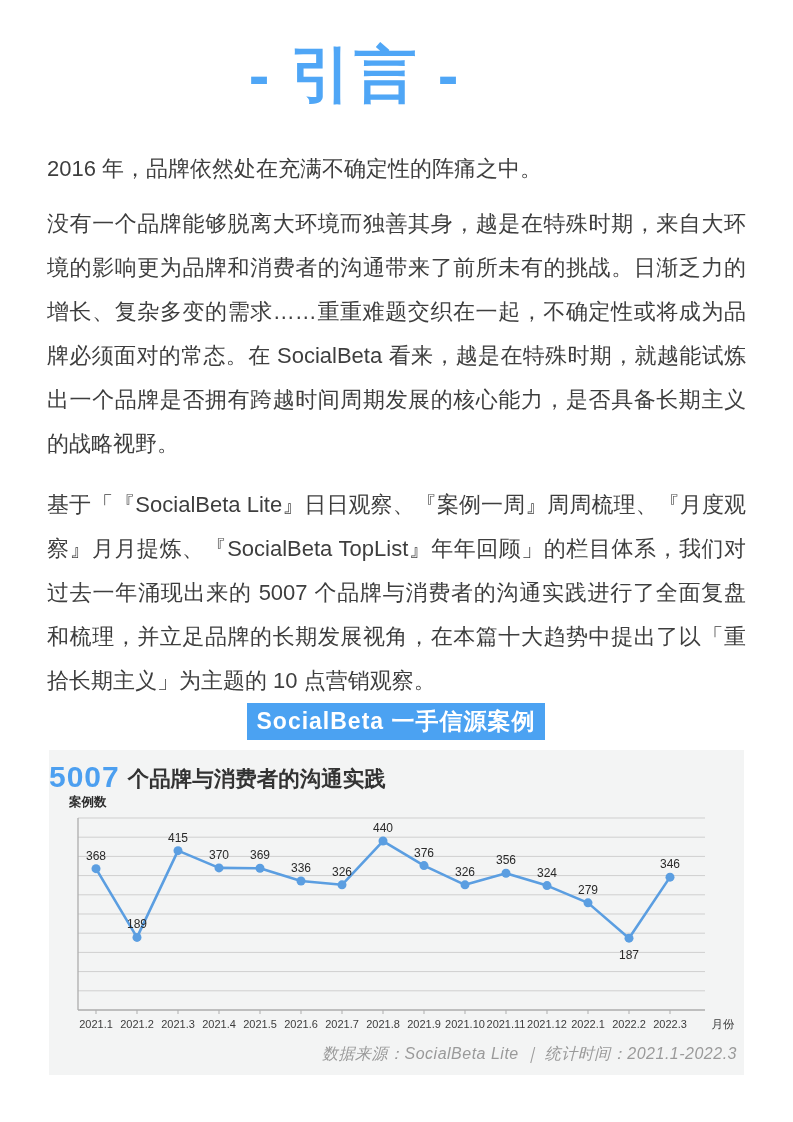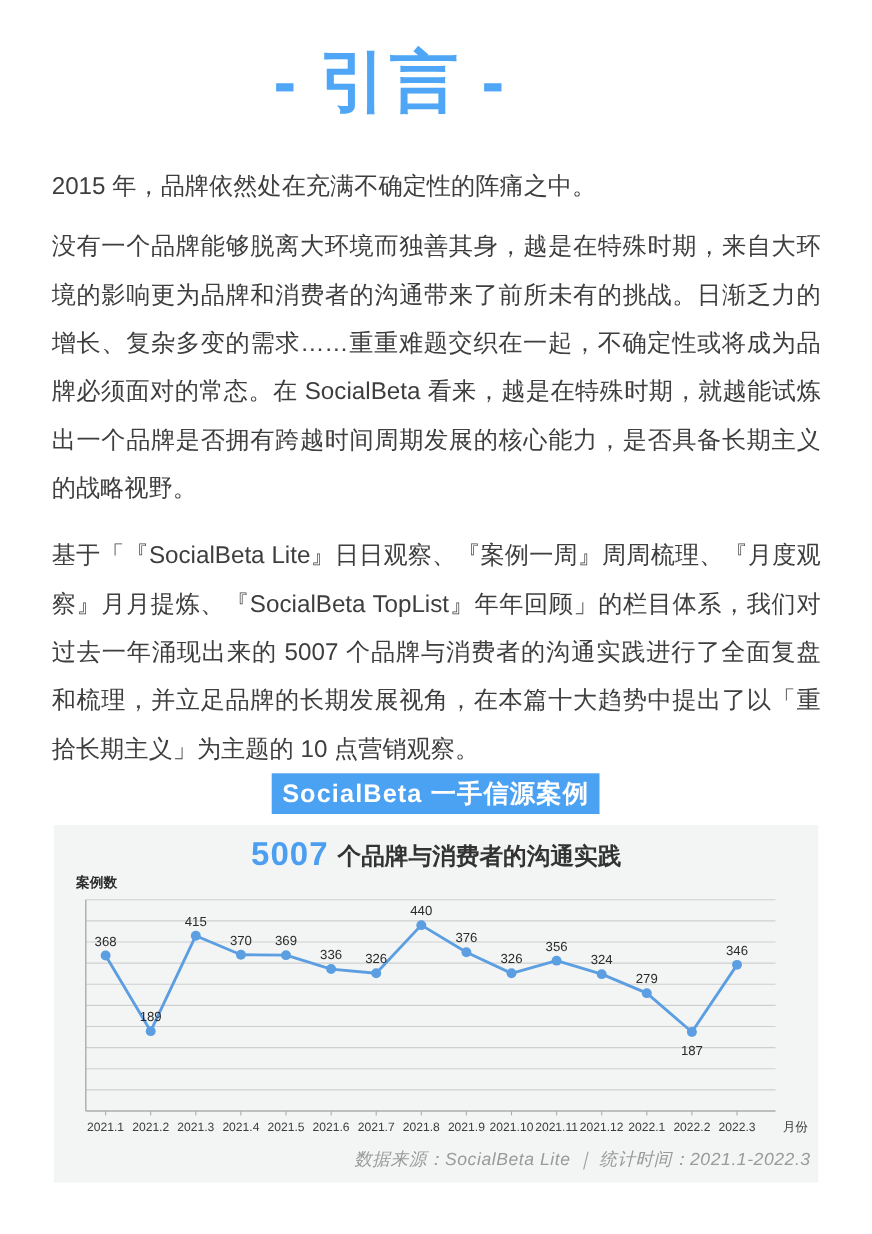--- a/index.html
+++ b/index.html
@@ -23,21 +23,21 @@
   .banner{
     position:absolute;top:703px;left:212px;width:298px;height:37px;
     background:#4BA2F2;color:#ffffff;font-size:23px;font-weight:700;
     text-align:center;line-height:37px;letter-spacing:1px;margin-left:35px;
   }
   .chart-card{
     position:absolute;top:750px;left:49px;width:695px;height:325px;
     background:#F3F4F4;
   }
   .chart-title{
-    position:absolute;top:10px;left:0;width:695px;text-align:center;
+    position:absolute;top:10px;left:0;width:695px;
     font-weight:700;color:#333333;font-size:21.5px;line-height:34px;
   }
   .chart-title .num{
     color:#4C9FF0;font-size:30px;font-weight:700;margin-right:8px;
     vertical-align:-1px;letter-spacing:1px;
   }
   .ylabel{
     position:absolute;top:44px;left:20px;
     font-size:12.5px;font-weight:700;color:#2B2B2B;
   }
@@ -46,21 +46,21 @@
   .source{
     position:absolute;top:294px;right:7px;
     font-size:16px;color:#9A9A9A;letter-spacing:0.5px;font-style:italic;
   }
 </style>
 </head>
 <body>
 
 <h1 class="page-title">- 引言 -</h1>
 
-<p class="para para-1">2015 年，品牌依然处在充满不确定性的阵痛之中。</p>
+<p class="para para-1">2016 年，品牌依然处在充满不确定性的阵痛之中。</p>
 <p class="para para-2">没有一个品牌能够脱离大环境而独善其身，越是在特殊时期，来自大环境的影响更为品牌和消费者的沟通带来了前所未有的挑战。日渐乏力的增长、复杂多变的需求……重重难题交织在一起，不确定性或将成为品牌必须面对的常态。在 SocialBeta 看来，越是在特殊时期，就越能试炼出一个品牌是否拥有跨越时间周期发展的核心能力，是否具备长期主义的战略视野。</p>
 <p class="para para-3">基于「『SocialBeta Lite』日日观察、『案例一周』周周梳理、『月度观察』月月提炼、『SocialBeta TopList』年年回顾」的栏目体系，我们对过去一年涌现出来的 5007 个品牌与消费者的沟通实践进行了全面复盘和梳理，并立足品牌的长期发展视角，在本篇十大趋势中提出了以「重拾长期主义」为主题的 10 点营销观察。</p>
 
 <div class="banner">SocialBeta 一手信源案例趋势</div>
 
 <div class="chart-card">
   <div class="chart-title">
     <span class="num">5007</span><span>个品牌与消费者的沟通实践</span>
   </div>
   <div class="ylabel">案例数</div>

